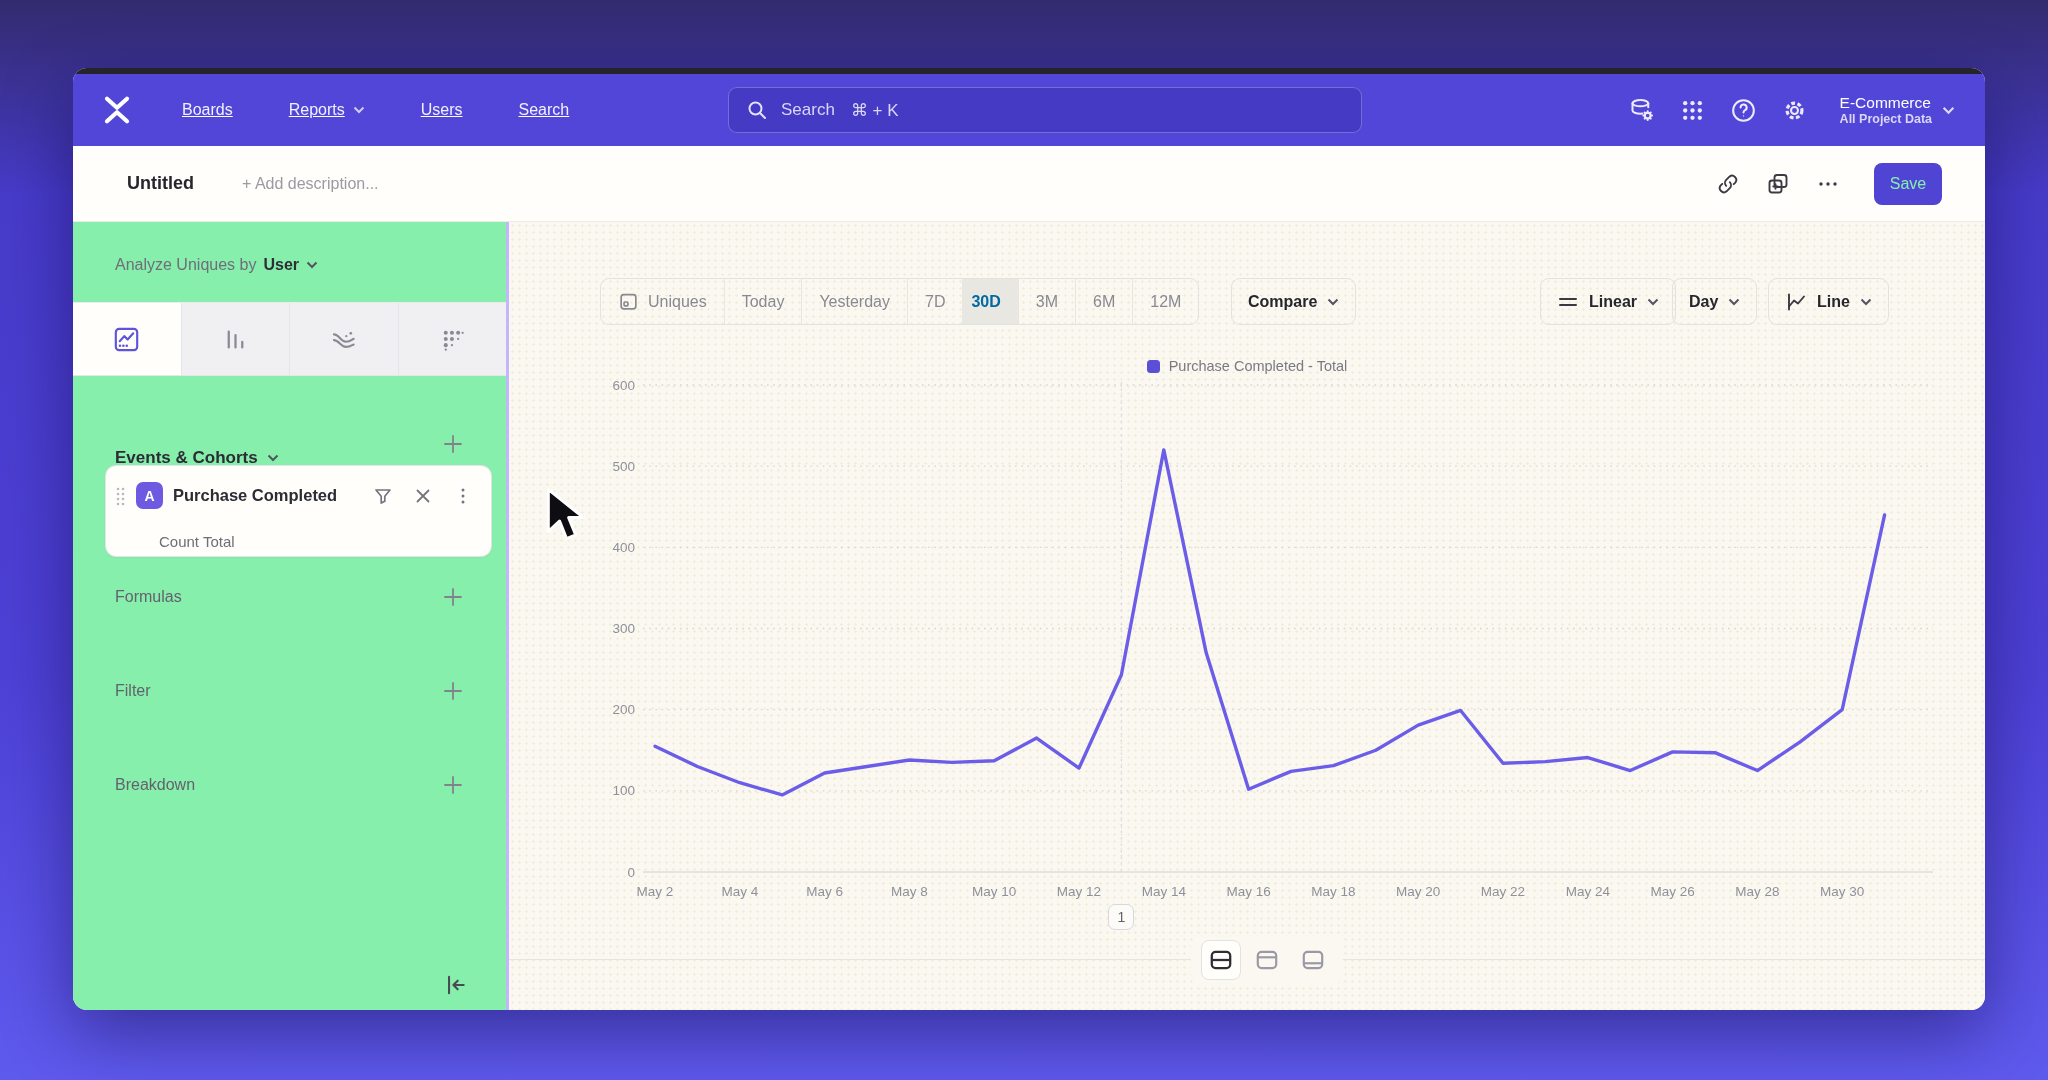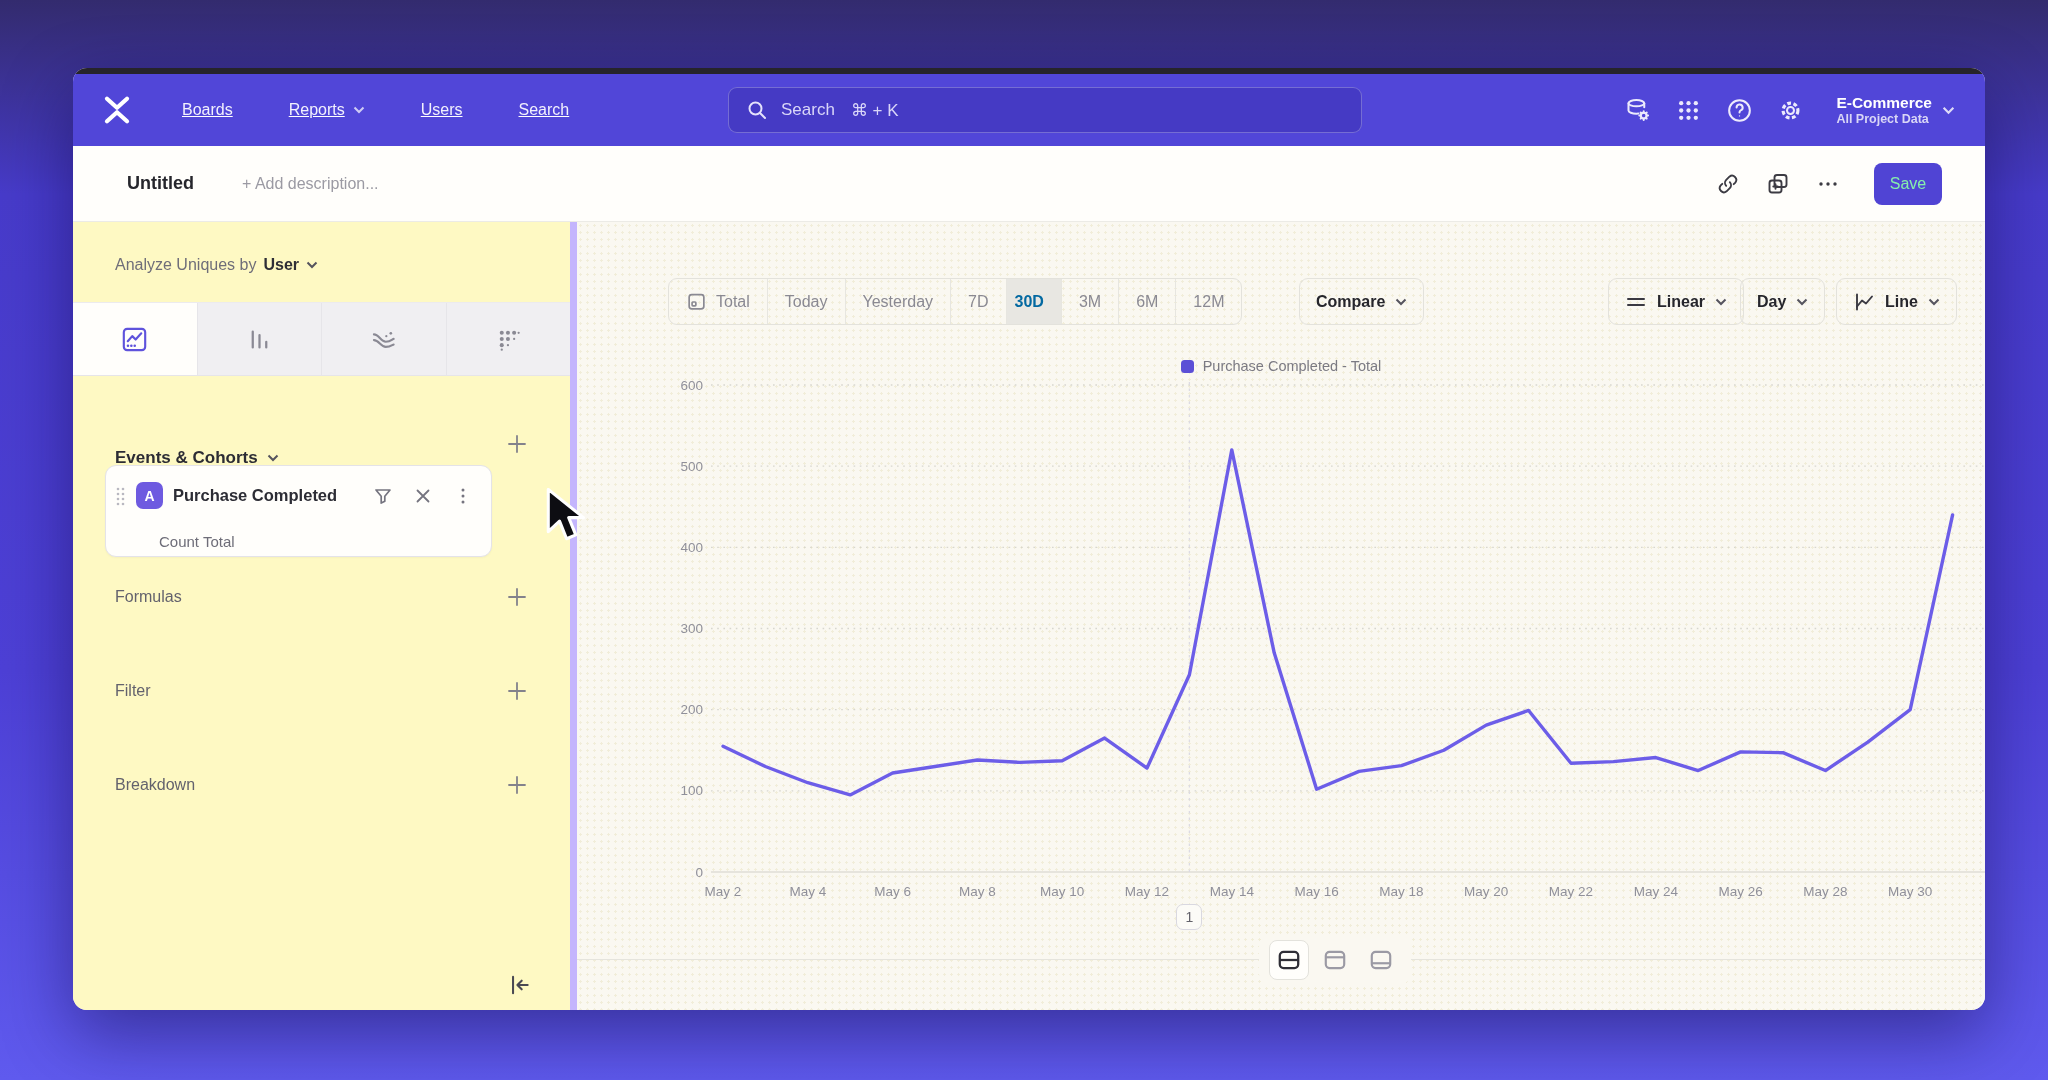--- a/index.html
+++ b/index.html
@@ -25,38 +25,38 @@
   .nav-item { font-size:16px; font-weight:500; color:#f2f1fd; display:flex; align-items:center; gap:8px; cursor:default; }
   .search {
     position:absolute; left:655px; top:13px; width:634px; height:46px;
     background:#453ac4; border:1px solid rgba(255,255,255,.26); border-radius:9px;
     display:flex; align-items:center; padding:0 18px; gap:14px; color:#d9d6f8; font-size:17px;
   }
   .search .shortcut { margin-left:2px; }
   .nav-right { margin-left:auto; display:flex; align-items:center; gap:24px; }
   .nav-icon { width:27px; height:27px; color:#eceafc; display:flex; }
   .org { display:flex; align-items:center; gap:10px; margin-left:8px; }
-  .org-name { font-size:15.5px; font-weight:700; color:#fff; line-height:1.25; }
+  .org-name { font-size:15.5px; font-weight:400; color:#fff; line-height:1.25; }
   .org-sub { font-size:12.5px; font-weight:700; color:#d9d6f6; line-height:1.25; }
   
   .header {
     flex:none; height:76px; background:#fffefb; border-bottom:1px solid #ecebe6;
     display:flex; align-items:center; padding:0 43px 0 54px;
   }
   .title { font-size:18px; font-weight:700; color:#26262c; }
   .desc { font-size:16px; color:#9b9aa3; margin-left:48px; }
   .header-right { margin-left:auto; display:flex; align-items:center; gap:26px; }
   .h-icon { width:24px; height:24px; color:#3c3b43; display:flex; }
   .save-btn {
     width:68px; height:42px; background:#5044d4; color:#86efac; border:none; border-radius:8px;
     font-size:16px; font-weight:500; margin-left:8px; font-family:inherit;
   }
   
   .body { flex:1; display:flex; min-height:0; }
-  .sidebar { flex:none; width:504px; background:#fef9c3; border-right:7px solid #c4b5fd; position:relative; }
+  .sidebar { flex:none; width:436px; background:#86efac; border-right:3px solid #c4b5fd; position:relative; }
   .main {
     flex:1; position:relative; background-color:#faf8f1;
     background-image:radial-gradient(rgba(205,195,120,.20) 1.2px, transparent 1.3px);
     background-size:7px 7px;
   }
   
   .analyze-row { position:absolute; top:34px; left:42px; display:flex; align-items:center; gap:7px; font-size:16px; }
   .analyze-prefix { color:#6f6e79; }
   .analyze-value { color:#2e2e36; font-weight:600; }
   .chev { display:flex; color:#55545e; }
@@ -387,21 +387,21 @@
 
     <div class="main">
       <div class="range-group">
         <span class="range-seg">
           <span class="cal-icon">
             <svg viewBox="0 0 20 20" fill="none" stroke="currentColor" stroke-width="1.6">
                 <rect x="3" y="3.5" width="14" height="13.5" rx="2.5"></rect>
                 <rect x="5.8" y="10.5" width="3.6" height="3.6" rx="0.8"></rect>
               </svg>
           </span>
-          <span>Total</span>
+          <span>Uniques</span>
         </span>
         <span class="range-seg">
             <span>Today</span>
           </span>
         <span class="range-seg">
             <span>Yesterday</span>
           </span>
         <span class="range-seg">
             <span>7D</span>
           </span>

